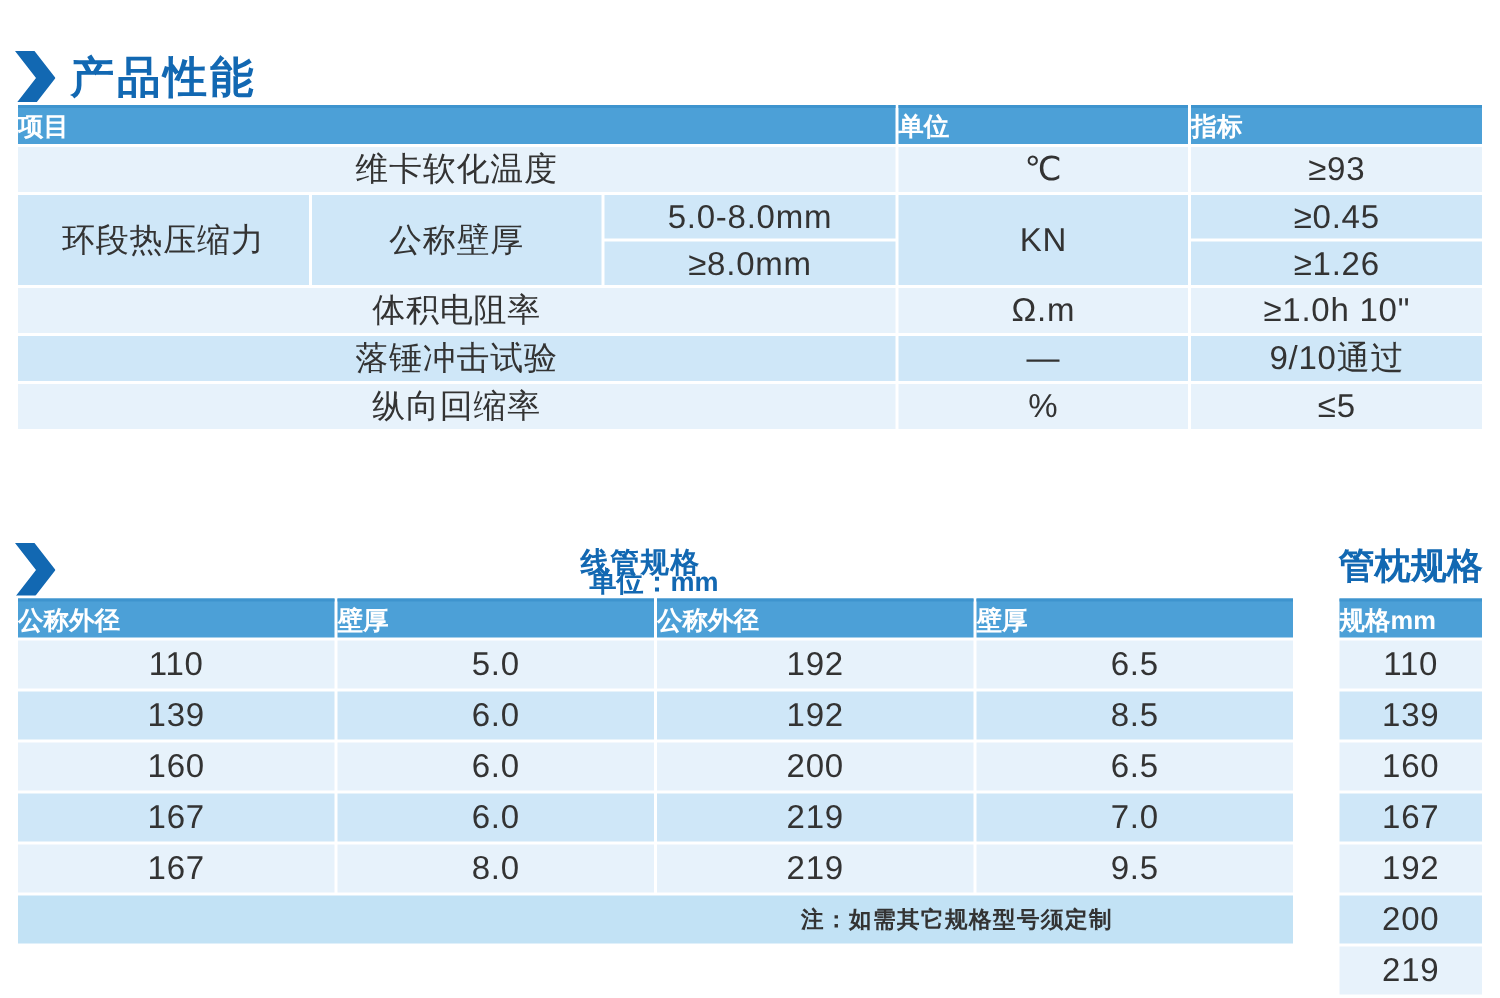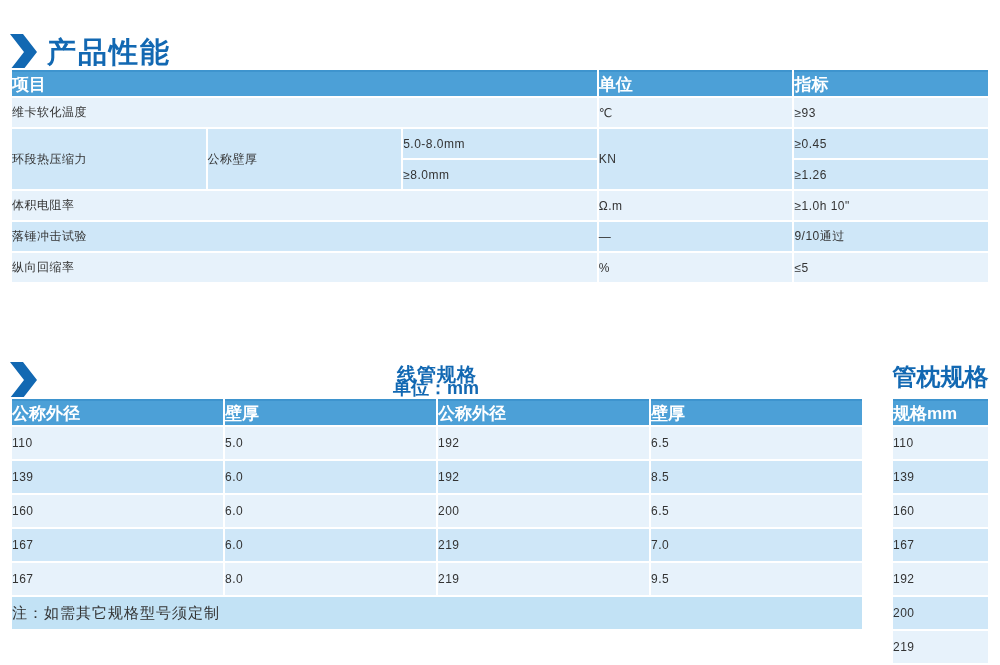--- a/index.html
+++ b/index.html
@@ -19,35 +19,35 @@
   }
   .sec-title{position:absolute;display:flex;align-items:center;gap:10px;margin-top:20px;}
   .sec-title .chev{width:27px;height:36px;color:var(--accent);flex:0 0 auto;}
   .sec-title .ttl{font-size:29px;font-weight:bold;color:var(--accent);letter-spacing:2px;line-height:1;}
   table{border-collapse:separate;border-spacing:2px;table-layout:fixed;position:absolute;background:#ffffff;}
   th{
     background:var(--header_bg);color:#ffffff;font-size:17px;font-weight:bold;
     height:26px;text-align:left;border-top:2px solid var(--header_top);padding:0;
   }
   td{
-    font-size:12px;color:var(--body_text);height:29px;padding:0;
+    text-align:center;font-size:22px;color:var(--body_text);height:29px;padding:0;
     letter-spacing:0.5px;
   }
   .t-specs td,.t-pillow td{height:32px;}
   .light{background:var(--row_light);}
   .mid{background:var(--row_mid);}
   .note-row td{
-    background:var(--note_bg);height:32px;text-align:left;padding-right:120px;
-    font-size:15px;font-weight:normal;letter-spacing:1px;
+    background:var(--note_bg);height:32px;text-align:right;padding-right:120px;
+    font-size:15px;font-weight:bold;letter-spacing:1px;
   }
   #t-perf{left:10px;top:68px;width:980px;}
   #t-specs{left:10px;top:397px;width:854px;}
   #t-pillow{left:891px;top:397px;width:99px;}
   .sub-caption{position:absolute;color:var(--accent);font-weight:bold;text-align:center;}
-  #pipe-caption{left:10px;top:362px;width:854px;font-size:19px;letter-spacing:1px;}
+  #pipe-caption{left:0;top:362px;width:854px;font-size:19px;letter-spacing:1px;}
   #unit-note{left:10px;top:376px;width:852px;font-size:18px;}
   #pillow-caption{left:891px;top:361px;width:99px;font-size:24px;}
 </style>
 </head>
 <body>
 
 <div class="sec-title" style="left:10px;top:14px;">
   <svg class="chev" viewBox="0 0 27 36">
     <polygon points="0,0 13,0 27,18 13,36 0,36 14,18" fill="currentColor"></polygon>
   </svg>

